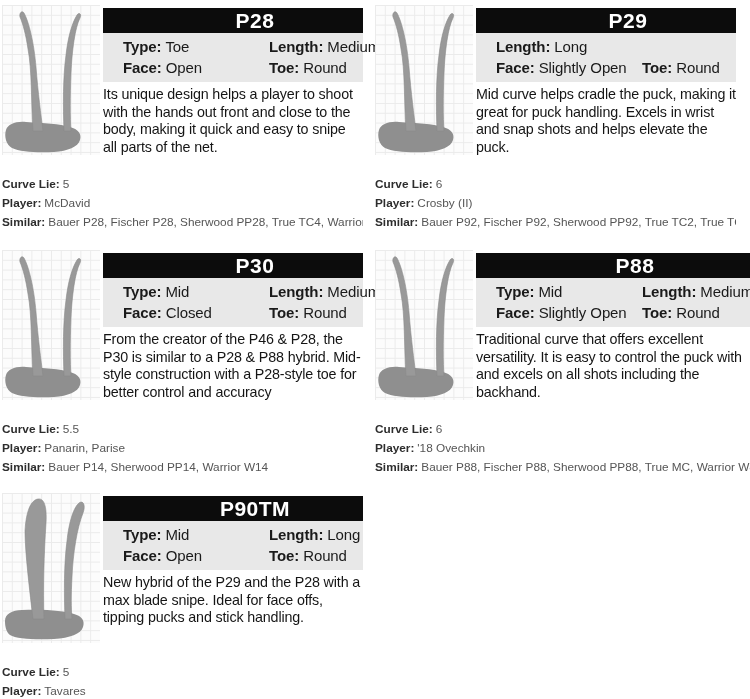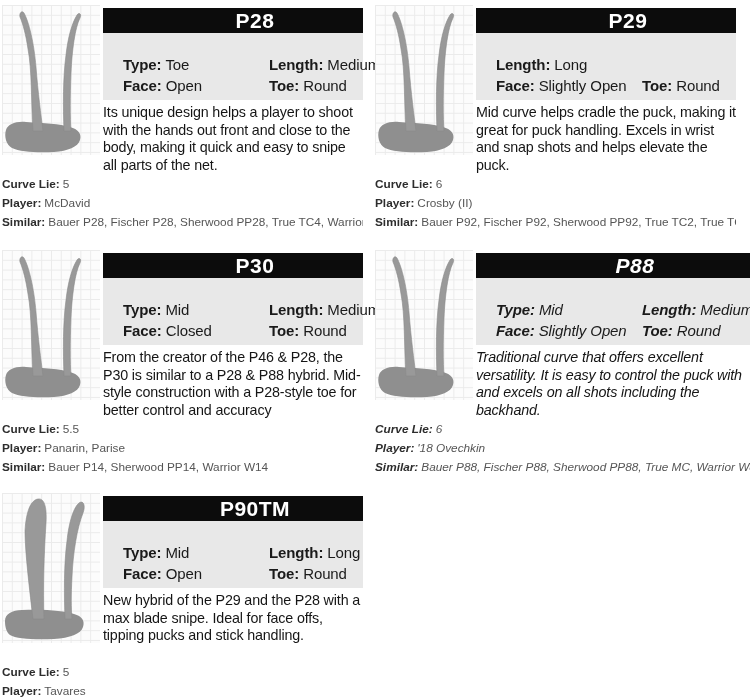--- a/index.html
+++ b/index.html
@@ -5,41 +5,41 @@
   html,body{margin:0;padding:0;}
   body{
     width:750px;height:699px;overflow:hidden;background:#ffffff;
     font-family:"Liberation Sans",sans-serif;position:relative;
     -webkit-font-smoothing:antialiased;
   }
   .card{position:absolute;}
   #card0{left:2px;top:5px;width:361px;}
   #card1{left:375px;top:5px;width:361px;}
   #card2{left:2px;top:250px;width:361px;}
-  #card3{left:375px;top:250px;width:375px;font-style:italic;}
+  #card3{left:375px;top:250px;width:375px;}
   #card4{left:2px;top:493px;width:361px;}
 
   .card-top{display:flex;align-items:flex-start;height:150px;}
   .figure{
     flex:0 0 98px;width:98px;height:150px;position:relative;
     background-color:#fcfcfc;
     background-image:
       linear-gradient(to right,#ebebeb 1px,transparent 1px),
       linear-gradient(to bottom,#ebebeb 1px,transparent 1px);
     background-size:9.8px 9.8px;
   }
   .figure svg{position:absolute;left:0;top:0;}
   .info{flex:1;margin-left:3px;min-width:0;}
   .hdr{
     margin-top:3px;height:25px;line-height:25px;
     background:#0c0c0c;color:#ffffff;
     font-weight:bold;font-size:21px;text-align:center;letter-spacing:.5px;padding-left:44px;
   }
   .specs{
-    background:#e8e8e8;padding:21px 4px 4px 20px;
+    background:#e8e8e8;padding:3px 4px 4px 20px;
     font-size:15px;color:#1a1a1a;letter-spacing:-0.1px;
   }
   .srow{display:flex;line-height:21px;}
   .scell-l{width:146px;flex:0 0 146px;white-space:nowrap;}
   .scell-r{flex:1;white-space:nowrap;}
   .specs b{font-weight:bold;margin-right:4px;}
   .desc{
     margin-top:4px;font-size:14.3px;line-height:17.6px;
     color:#151515;letter-spacing:-0.15px;
   }

